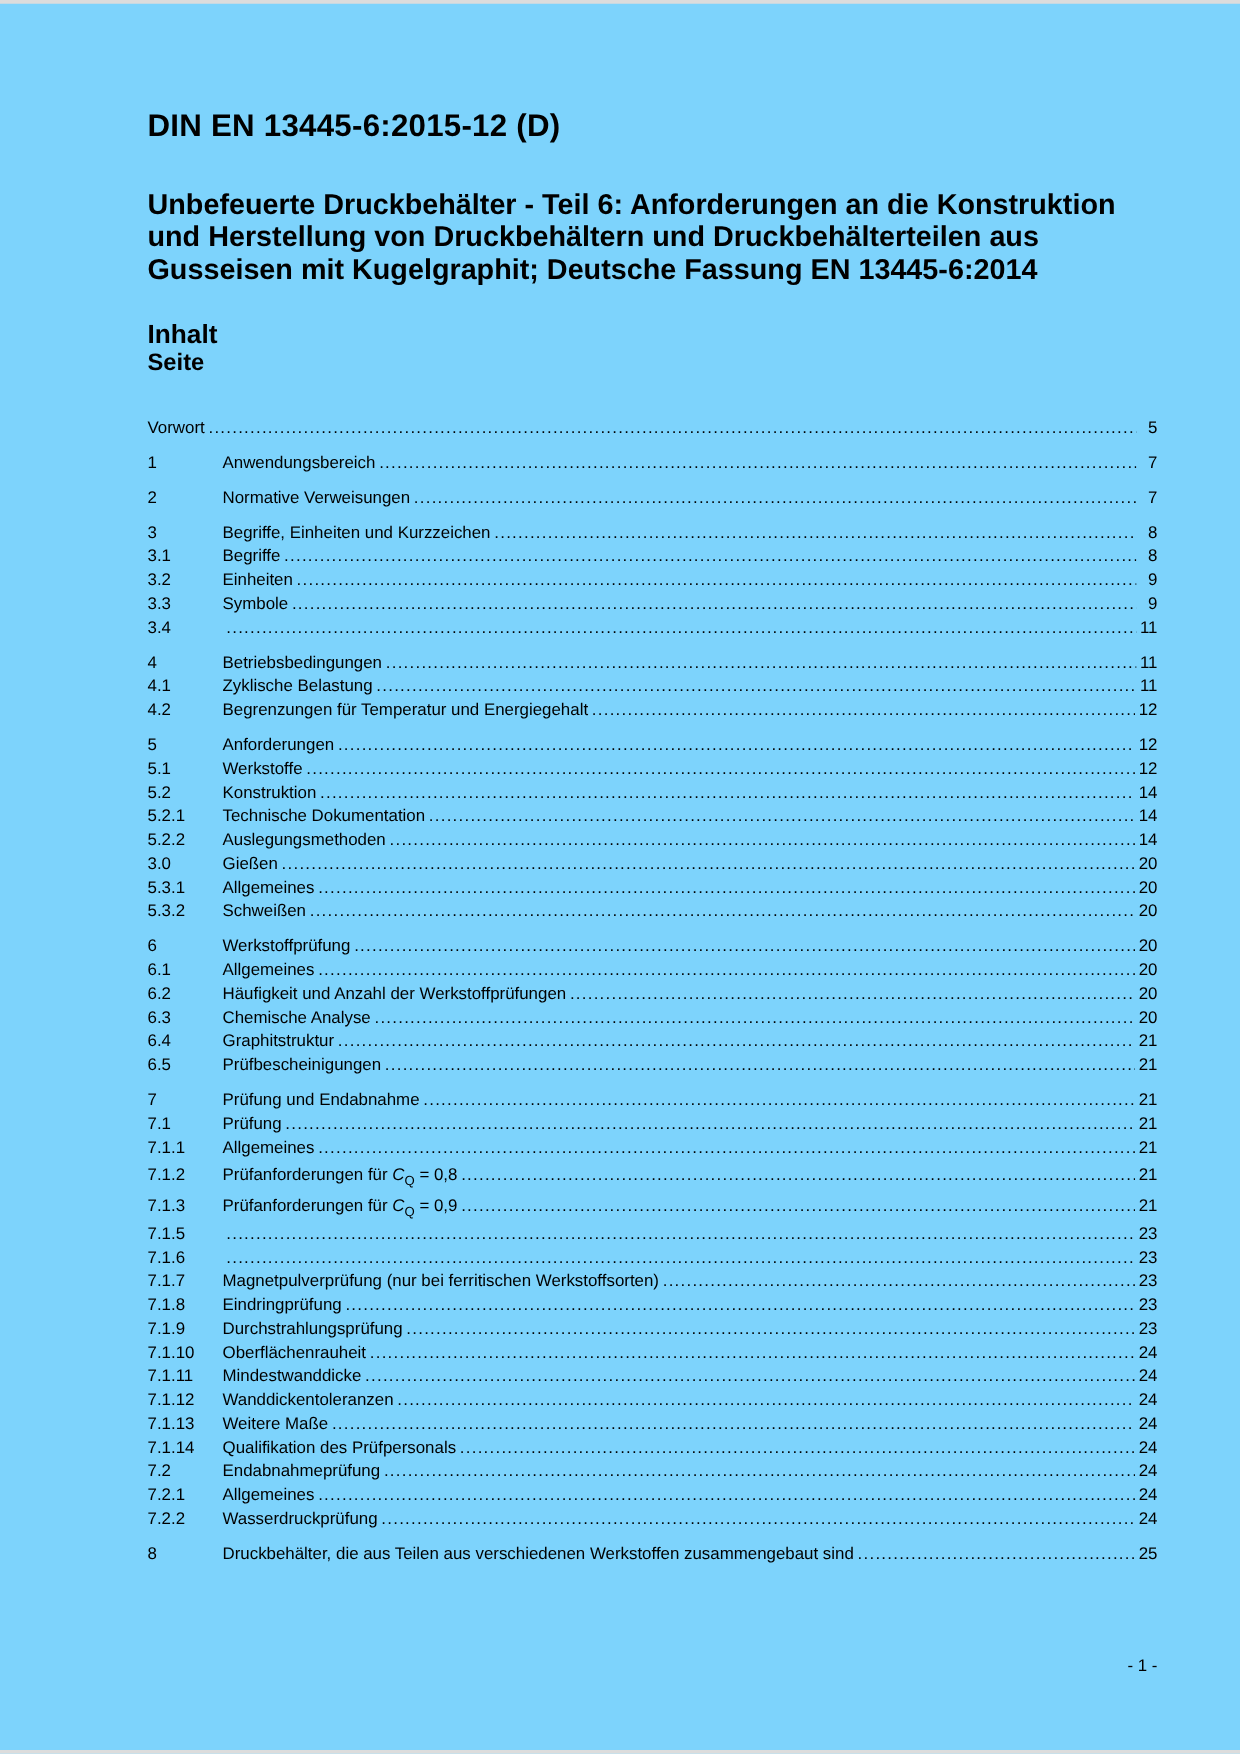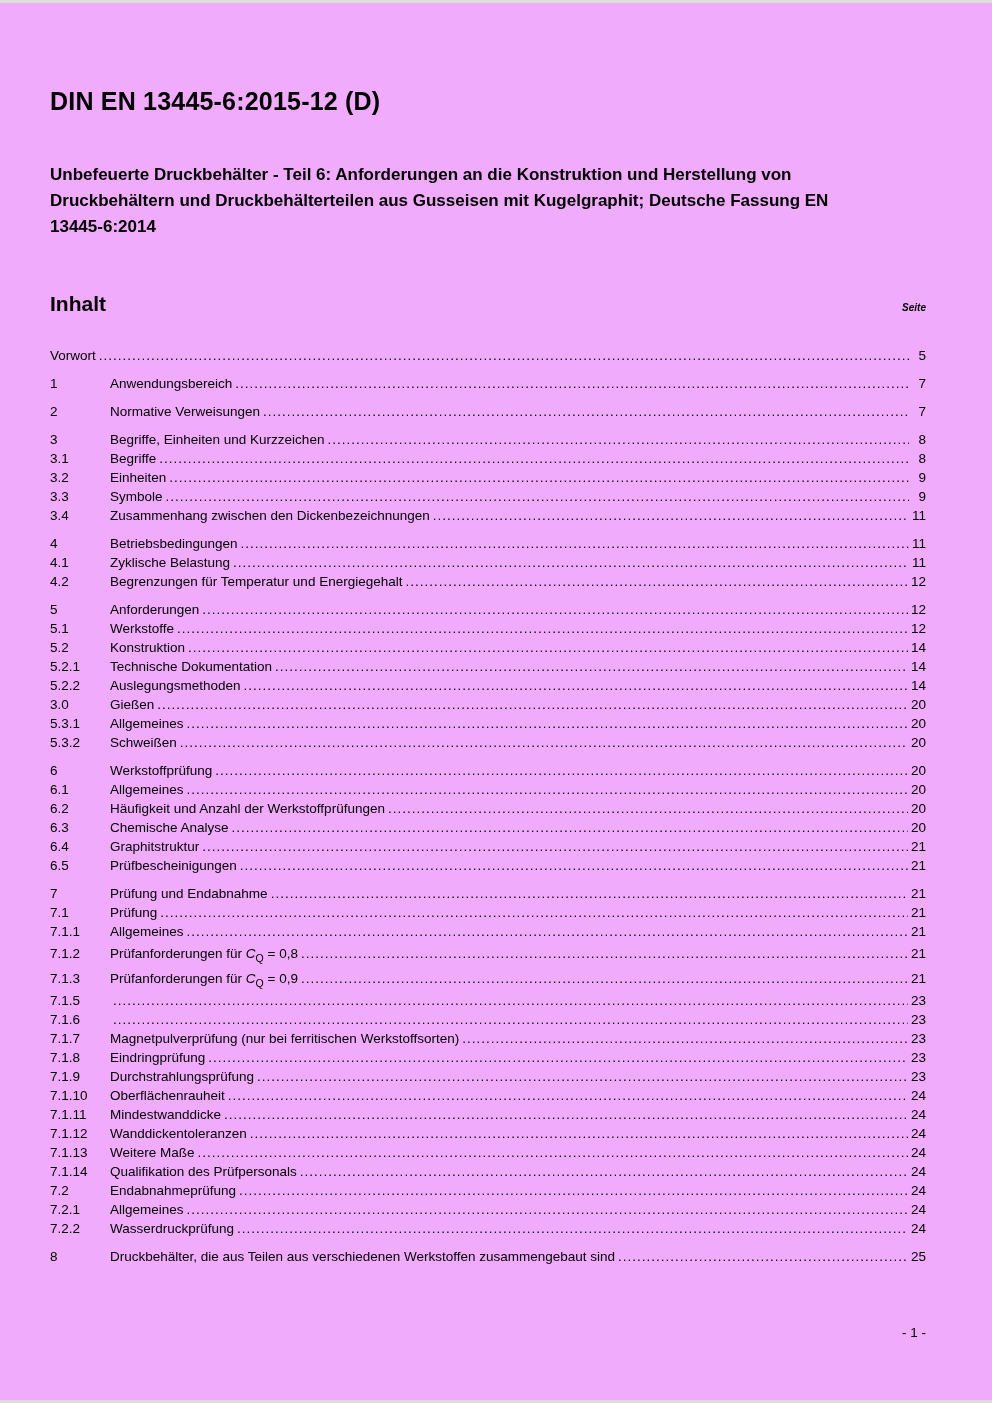--- a/index.html
+++ b/index.html
@@ -3,51 +3,52 @@
 <meta charset="utf-8">
 <style>
   * { margin: 0; padding: 0; box-sizing: border-box; }
   html, body { background: #ffffff; }
   body { width: 992px; }
 
   .page {
     position: relative;
     width: 992px;
     height: 1403px;
-    background: #f0abfc;
+    background: #7dd3fc;
     color: #000000;
     font-family: "Liberation Sans", sans-serif;
-    padding: 84px 66px 0 50px;
+    padding: 84px 66px 0 118px;
     border-top: 3px solid #dcdcdc;
     border-bottom: 3px solid #dcdcdc;
     overflow: hidden;
   }
 
   .doc-id {
     font-size: 25px;
     font-weight: bold;
     letter-spacing: 0.2px;
   }
 
   .doc-title {
-    margin-top: 46px;
-    font-size: 17px;
+    margin-top: 34px;
+    font-size: 23px;
     font-weight: bold;
     line-height: 26px;
     max-width: 800px;
   }
 
   .toc-header {
-    margin-top: 52px;
+    margin-top: 28px;
     display: flex;
     justify-content: space-between;
     align-items: baseline;
+    flex-direction: column;
   }
   .toc-heading { font-size: 21px; font-weight: bold; }
-  .page-col-label { font-size: 10px; font-weight: bold; font-style: italic; }
+  .page-col-label { font-size: 19px; font-weight: bold; }
 
   .toc { margin-top: 30px; }
 
   .toc-row {
     display: flex;
     align-items: center;
     font-size: 13.5px;
     line-height: 19px;
   }
   .toc-row.gap { margin-top: 9px; }
@@ -129,21 +130,20 @@
         <span class="toc-page">9</span>
       </div>
       <div class="toc-row">
         <span class="toc-num">3.3</span>
         <span class="toc-title"><span>Symbole</span></span>
         <span class="toc-dots"></span>
         <span class="toc-page">9</span>
       </div>
       <div class="toc-row">
         <span class="toc-num">3.4</span>
-        <span class="toc-title"><span>Zusammenhang zwischen den Dickenbezeichnungen</span></span>
         <span class="toc-dots"></span>
         <span class="toc-page">11</span>
       </div>
       <div class="toc-row gap">
         <span class="toc-num">4</span>
         <span class="toc-title"><span>Betriebsbedingungen</span></span>
         <span class="toc-dots"></span>
         <span class="toc-page">11</span>
       </div>
       <div class="toc-row">

